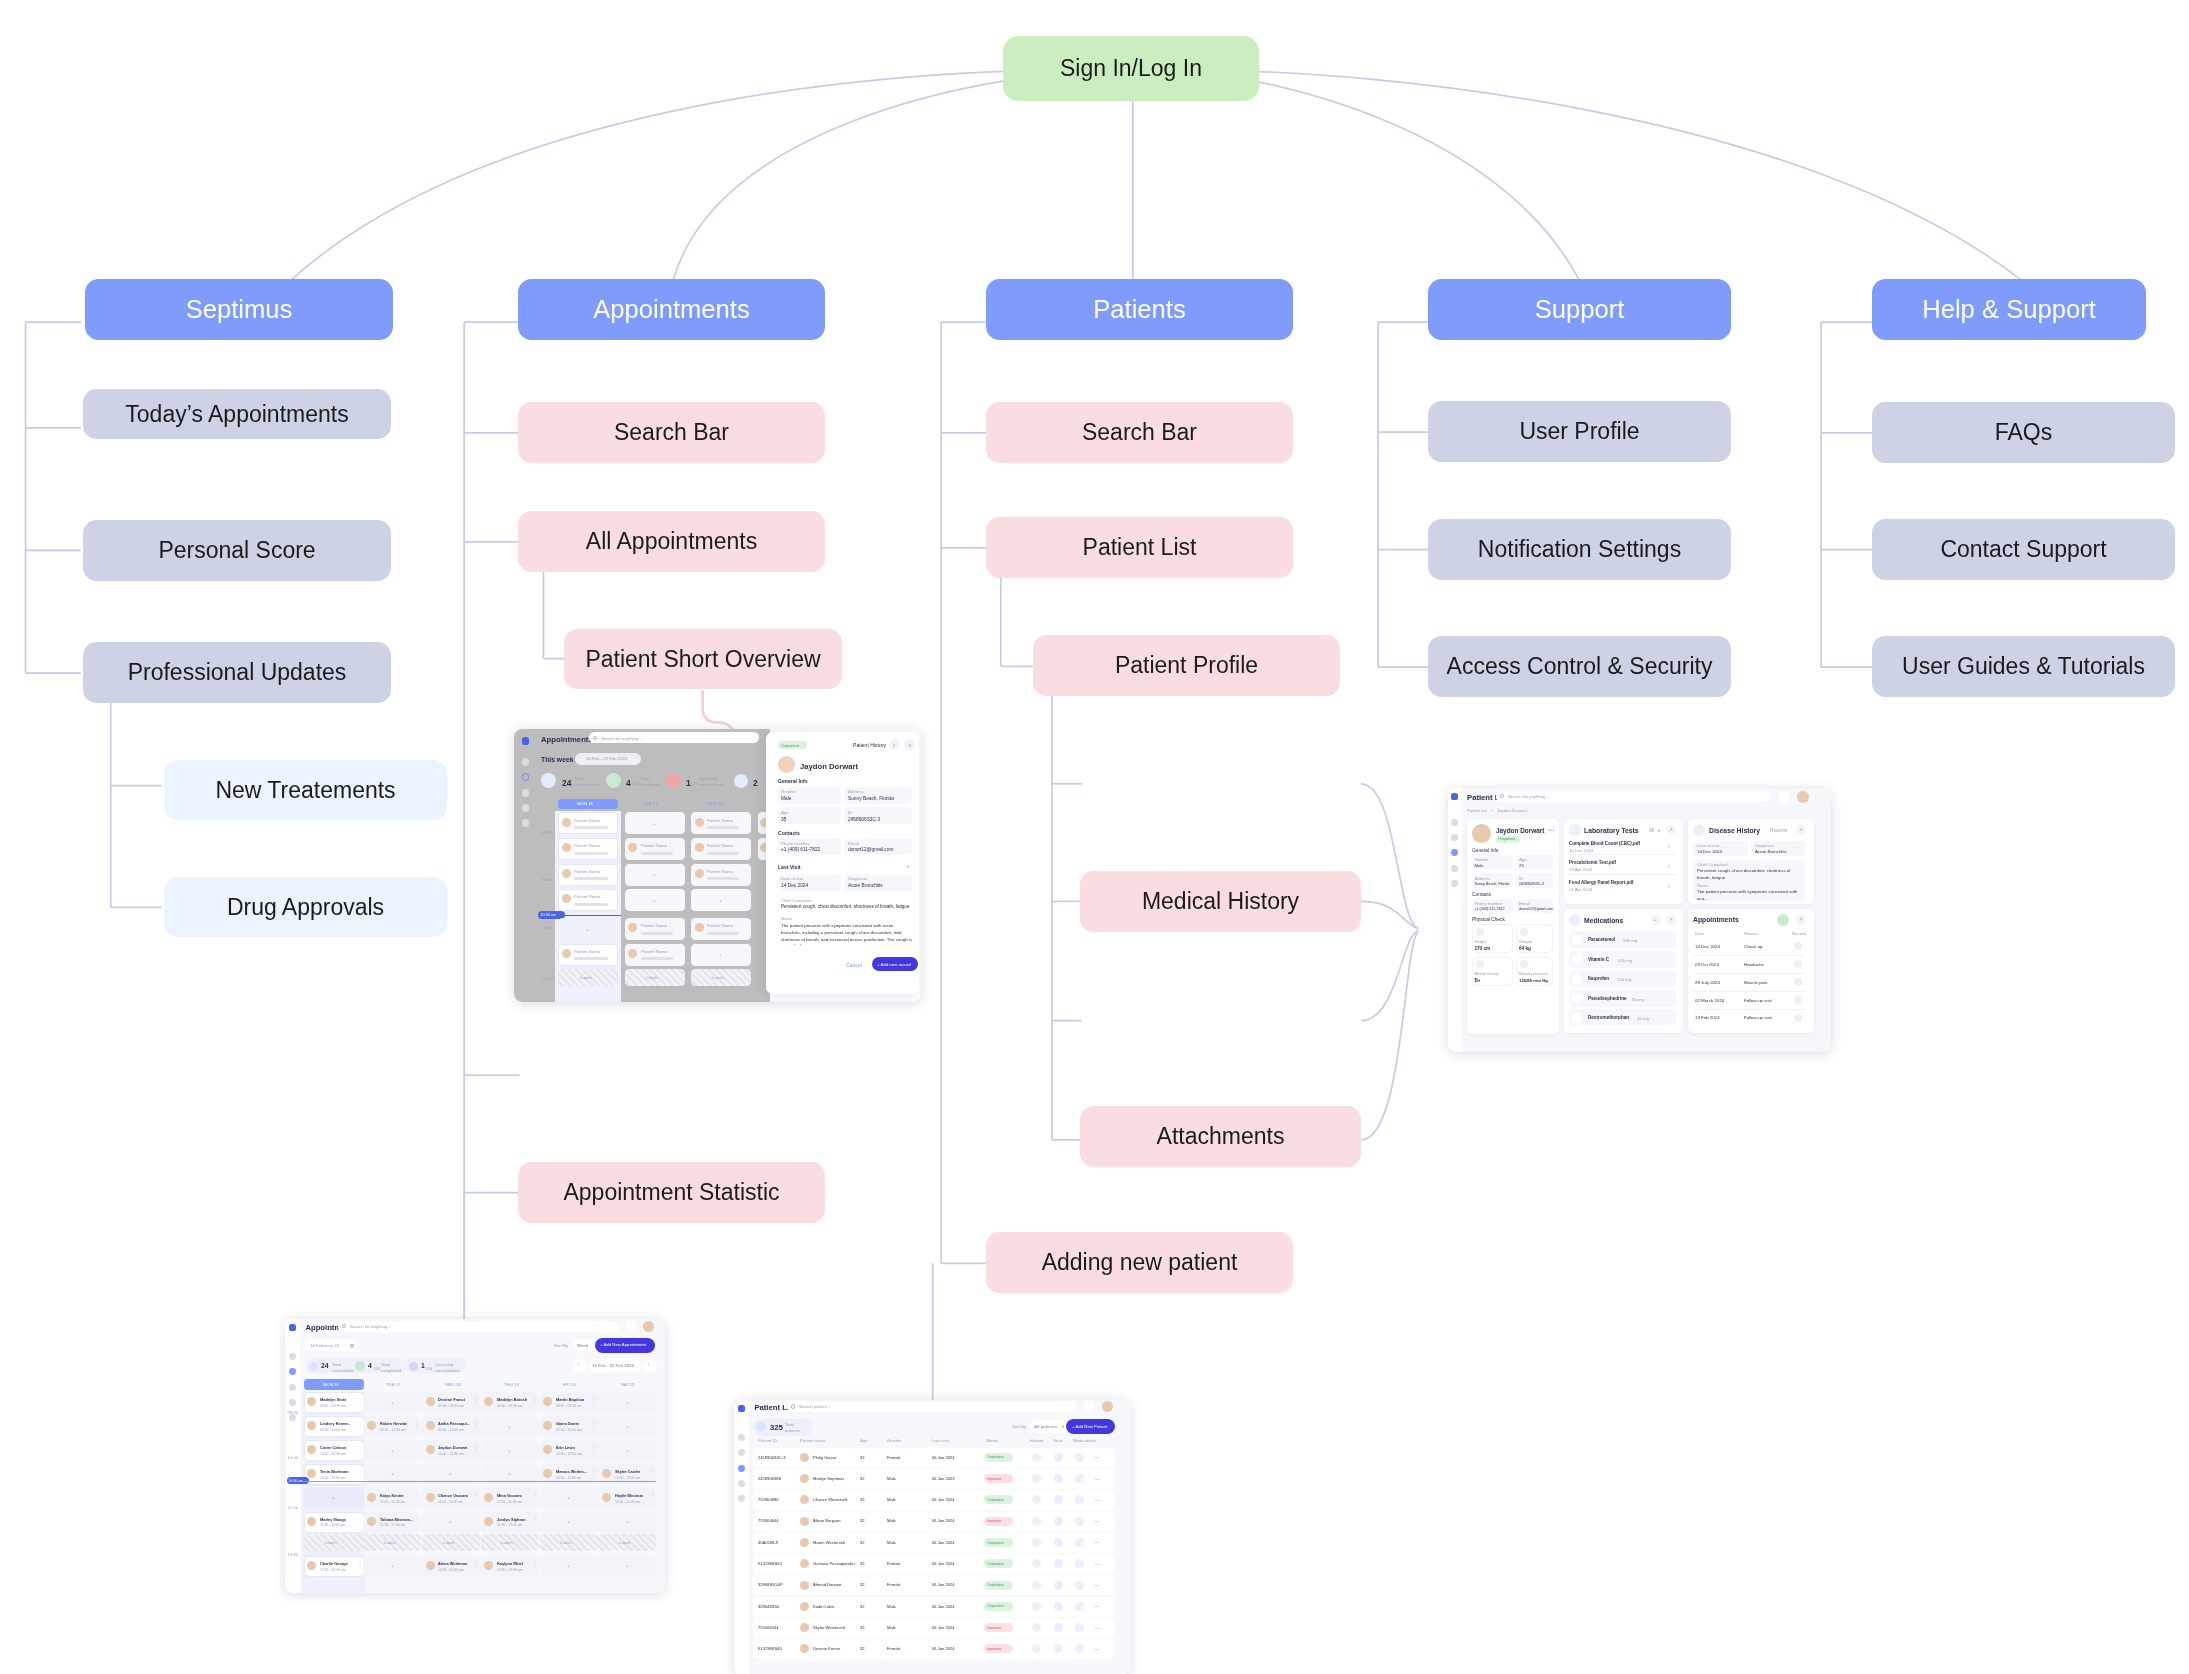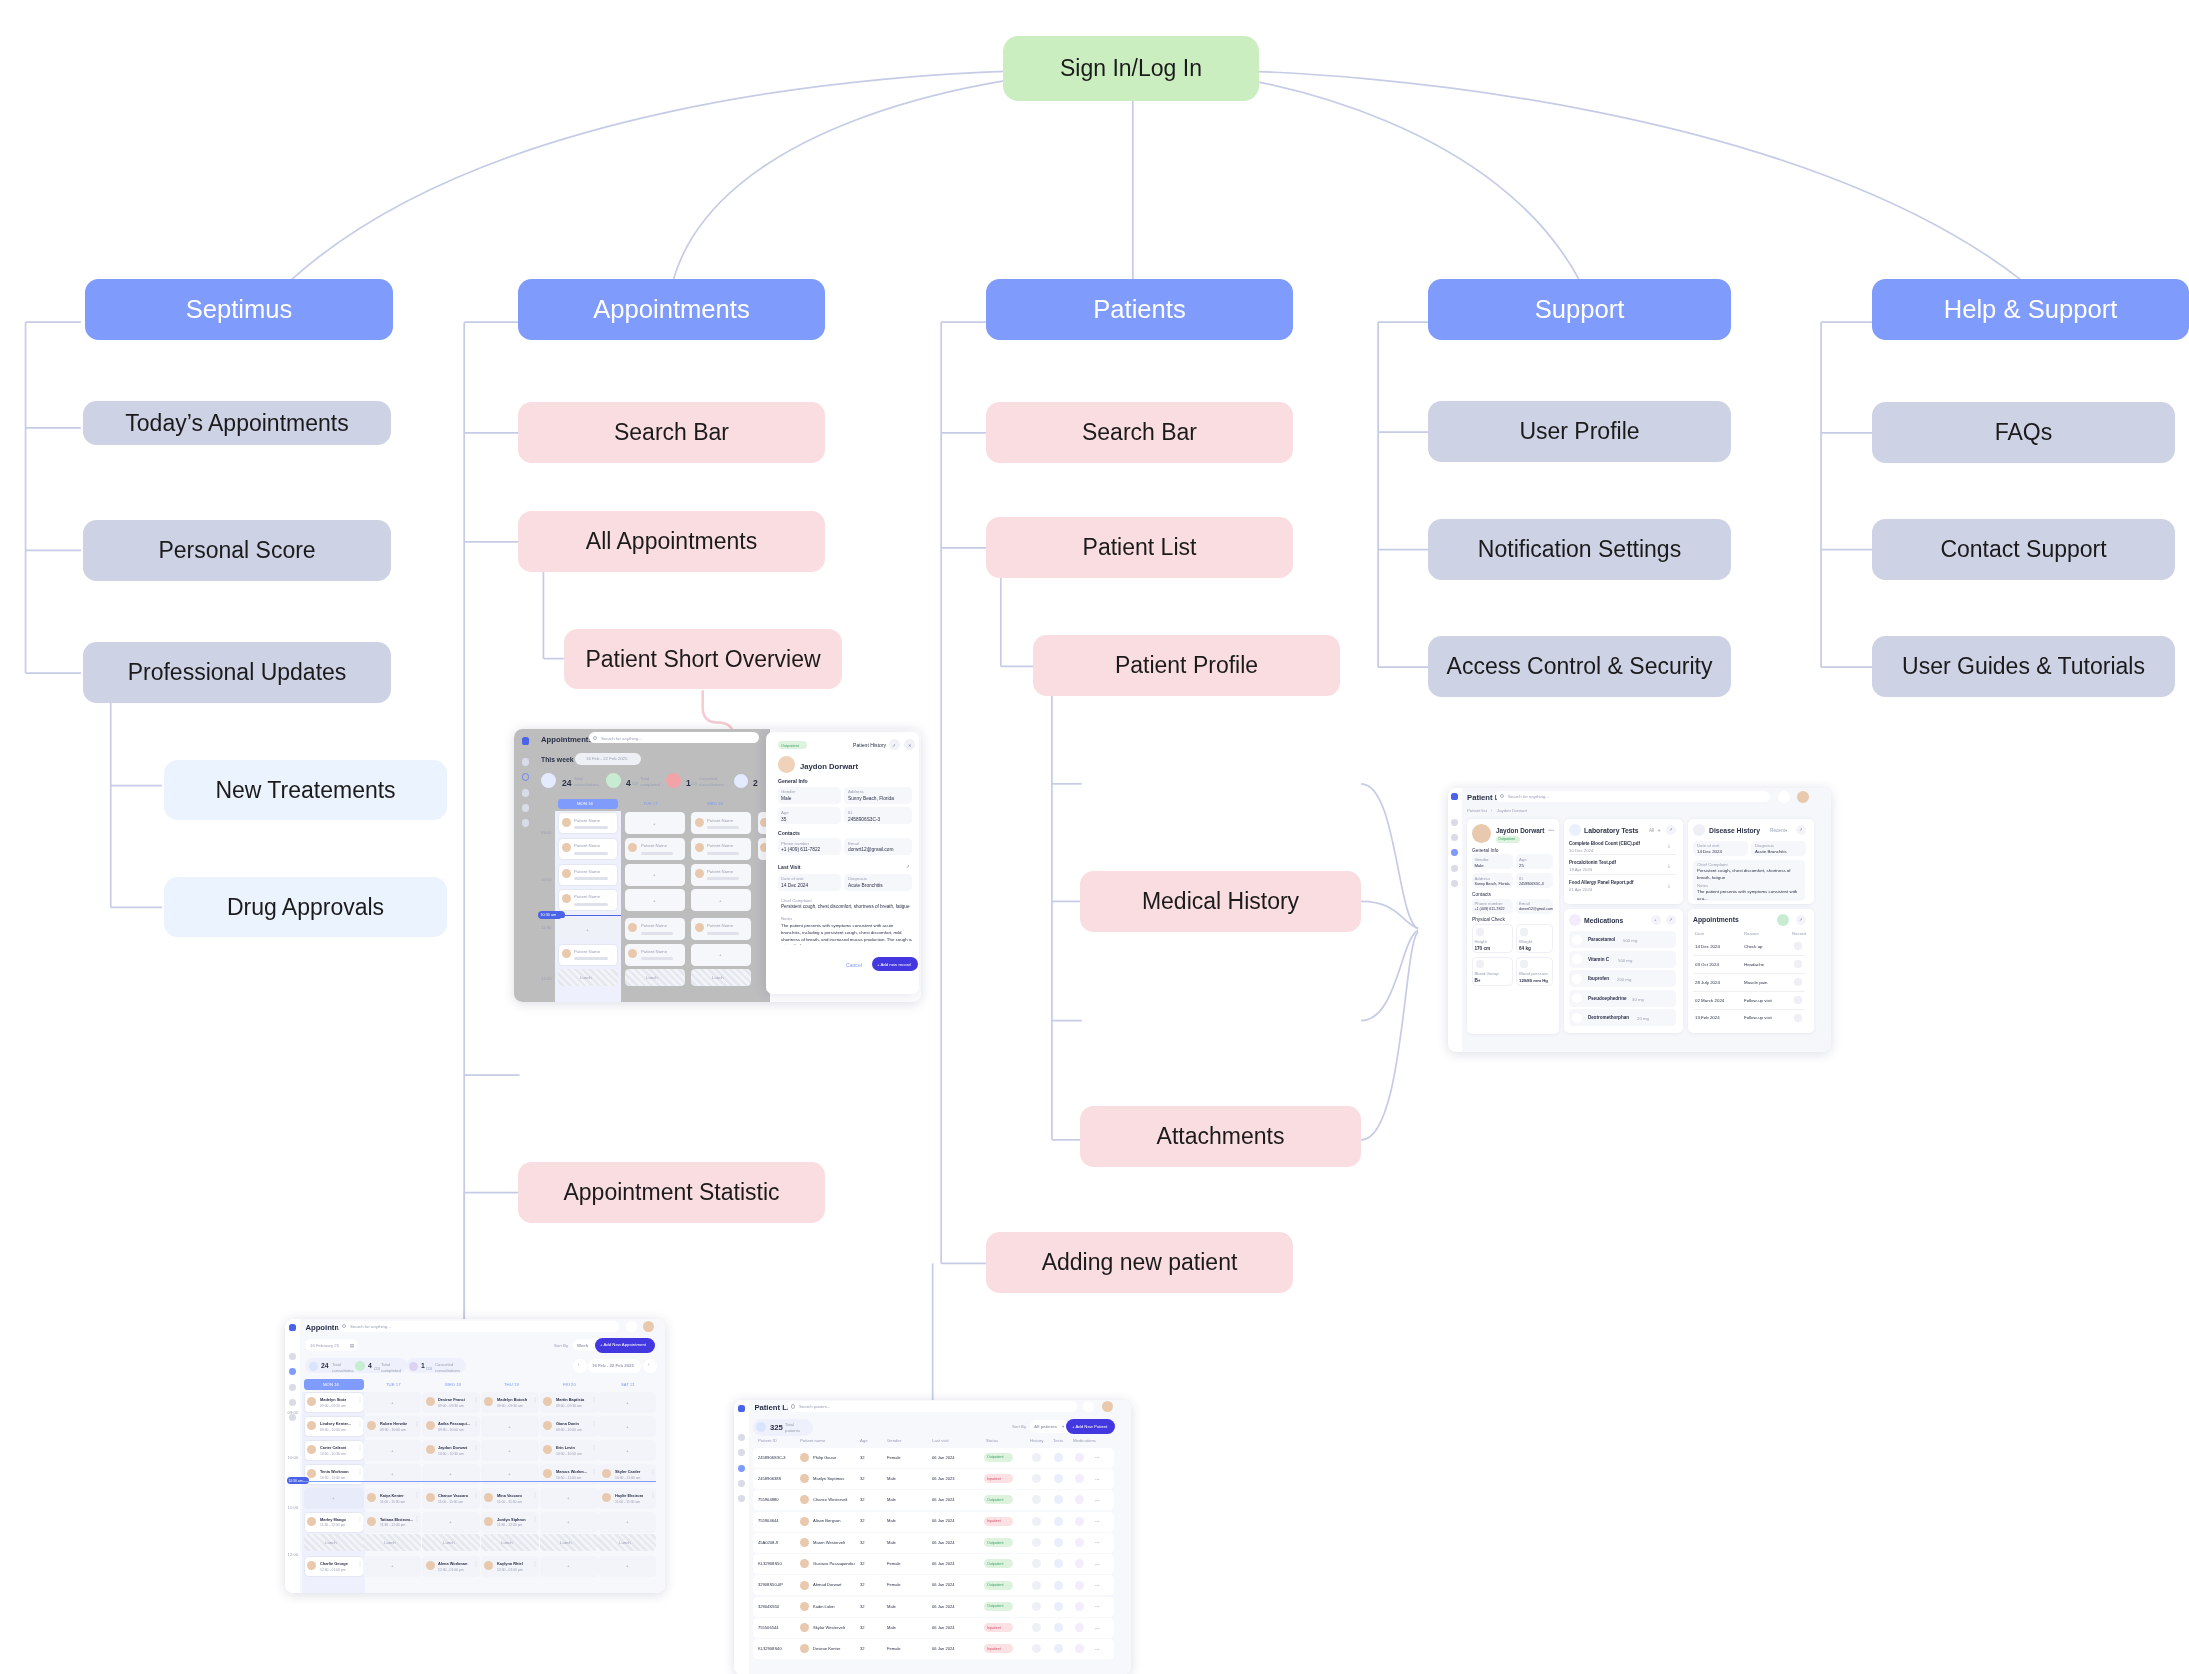--- a/index.html
+++ b/index.html
@@ -140,25 +140,25 @@
   </div>
   <div class="node blue" style="left:518px; top:279px; width:307px; height:61px; font-size:25.6px;">
     <span>Appointments</span>
   </div>
   <div class="node blue" style="left:986px; top:279px; width:307px; height:61px; font-size:25.6px;">
     <span>Patients</span>
   </div>
   <div class="node blue" style="left:1428px; top:279px; width:303px; height:61px; font-size:25.6px;">
     <span>Support</span>
   </div>
-  <div class="node blue" style="left:1872px; top:279px; width:317px; height:61px; font-size:25.6px;">
+  <div class="node blue" style="left:1872px; top:279px; width:274px; height:61px; font-size:25.6px;">
     <span>Help &amp; Support</span>
   </div>
 
-  <div class="node lav" style="left:83px; top:401px; width:308px; height:44px;">
+  <div class="node lav" style="left:83px; top:389px; width:308px; height:50px;">
     <span>Today’s Appointments</span>
   </div>
   <div class="node lav" style="left:83px; top:520px; width:308px; height:61px;">
     <span>Personal Score</span>
   </div>
   <div class="node lav" style="left:83px; top:642px; width:308px; height:61px;">
     <span>Professional Updates</span>
   </div>
   <div class="node ice" style="left:164px; top:760px; width:283px; height:60px;">
     <span>New Treatements</span>

